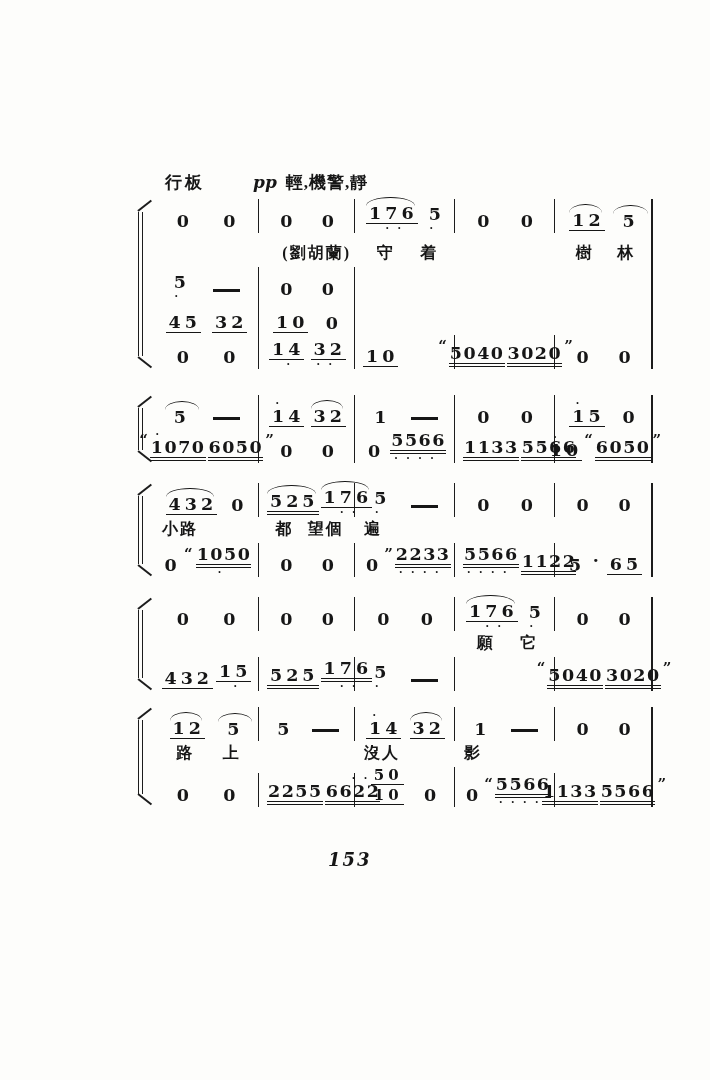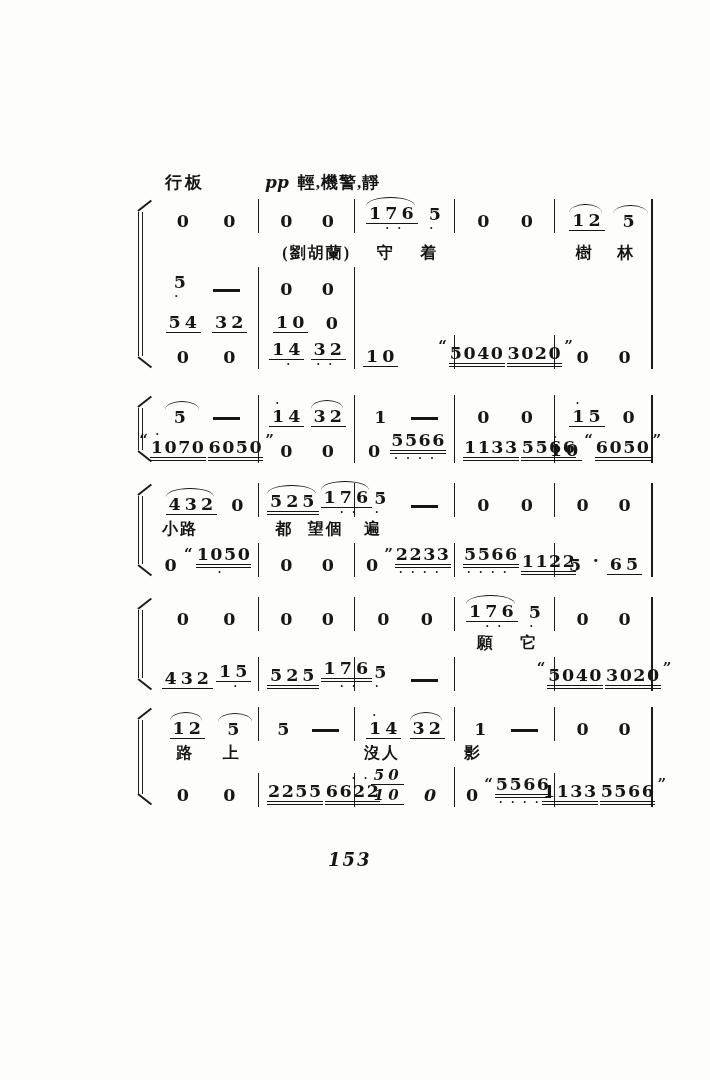--- a/index.html
+++ b/index.html
@@ -8,21 +8,21 @@
     background:#fdfdfb;color:#161616;
     font-family:"Liberation Serif","DejaVu Serif",serif;
   }
   .sheet{position:absolute;inset:0;}
   .title{
     position:absolute;top:112px;left:0;right:0;text-align:center;
     padding-left:146px;font-size:31px;font-weight:bold;letter-spacing:9px;
   }
   .tempo-row{position:absolute;top:171px;left:165px;display:flex;align-items:flex-end;}
   .tempo{font-size:17px;font-weight:bold;letter-spacing:3px;}
-  .dyn{margin-left:60px;display:flex;align-items:baseline;}
+  .dyn{margin-left:48px;display:flex;align-items:baseline;}
   .dyn-pp{font-style:italic;font-weight:bold;font-size:17px;margin-right:9px;font-family:"DejaVu Serif",serif;}
   .dyn-text{font-size:17px;font-weight:bold;letter-spacing:1px;}
   #systems{position:absolute;top:199px;left:133px;}
   .system{display:flex;}
   .brace{width:20px;flex:none;position:relative;}
   .brace::before{
     content:'';position:absolute;left:5px;top:13px;bottom:13px;width:3px;
     border-left:1.4px solid #1c1c1c;border-right:1.4px solid #1c1c1c;
   }
   .serif-t{position:absolute;left:5px;top:11px;width:17px;height:2.2px;background:#1c1c1c;
@@ -173,21 +173,21 @@
                 <span class="txt">0</span>
               </span>
               <span class="tok">
                 <span class="txt">0</span>
               </span>
             </div>
           </div>
           <div class="row notes">
             <div class="cell j-sa bar-r" style="width: 106px;">
               <span class="tok">
-                <span class="txt u1">54</span>
+                <span class="txt u1">45</span>
               </span>
               <span class="tok">
                 <span class="txt u1">32</span>
               </span>
             </div>
             <div class="cell j-sa bar-r" style="width: 96px;">
               <span class="tok">
                 <span class="txt u1">10</span>
               </span>
               <span class="tok">
@@ -662,21 +662,21 @@
             </div>
             <div class="cell j-sa bar-r" style="width: 96px;">
               <span class="tok">
                 <span class="txt u2 tight">2255</span>
               </span>
               <span class="tok">
                 <span class="da">  ··</span>
                 <span class="txt u2 tight">6622</span>
               </span>
             </div>
-            <div class="cell j-sa bar-r" style="width: 100px; font-style: italic;">
+            <div class="cell j-sa bar-r" style="width: 100px;">
               <span class="tok">
                 <span class="stackwrap">
                   <span class="stkline">50</span>
                   <span class="stkline">10</span>
                 </span>
               </span>
               <span class="tok">
                 <span class="txt">0</span>
               </span>
             </div>

